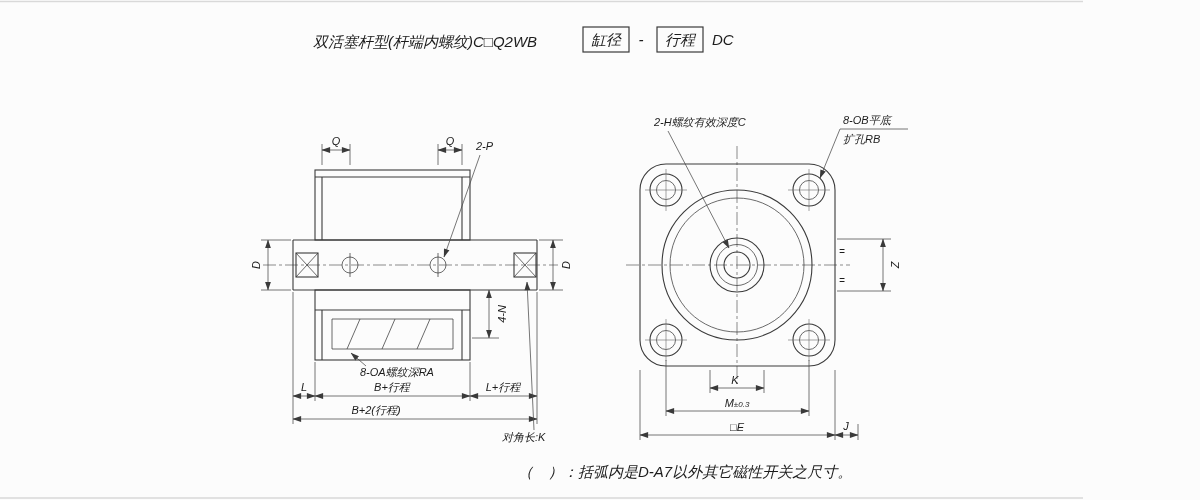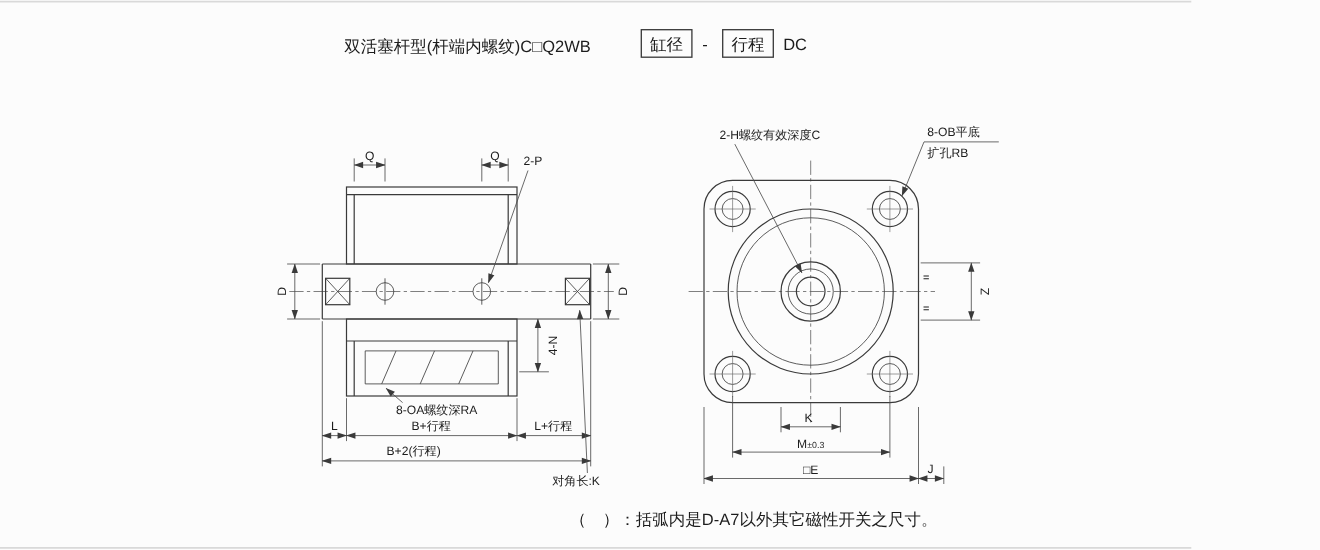--- a/index.html
+++ b/index.html
@@ -1,17 +1,17 @@
 <!DOCTYPE html>
 <html><head>
 <meta charset="utf-8">
 <style>
   html,body{margin:0;padding:0;background:#fcfcfc;}
   .page{position:relative;width:1083px;height:500px;background:#fcfcfc;overflow:hidden;
-        font-family:"Liberation Sans","DejaVu Sans",sans-serif;}
+        font-family:"Liberation Sans","DejaVu Sans",sans-serif;font-style:italic;}
   svg text{font-family:"Liberation Sans","DejaVu Sans",sans-serif;fill:#1c1c1c;}
   .ol   {stroke:#3a3a3a;stroke-width:1.1;fill:none;}
   .thin {stroke:#3a3a3a;stroke-width:0.75;fill:none;}
   .dim  {stroke:#4a4a4a;stroke-width:0.75;fill:none;}
   .cl   {stroke:#5a5a5a;stroke-width:0.7;fill:none;stroke-dasharray:13 3 3 3;}
   .tick {stroke:#6a6a6a;stroke-width:0.6;fill:none;}
   .edge {stroke:#d9d9d9;stroke-width:1.5;}
   .box  {stroke:#3a3a3a;stroke-width:1.2;fill:none;}
   .t15{font-size:15px;} .t11{font-size:11px;} .t10{font-size:10px;} .t8{font-size:8px;}
   .mid{text-anchor:middle;}

